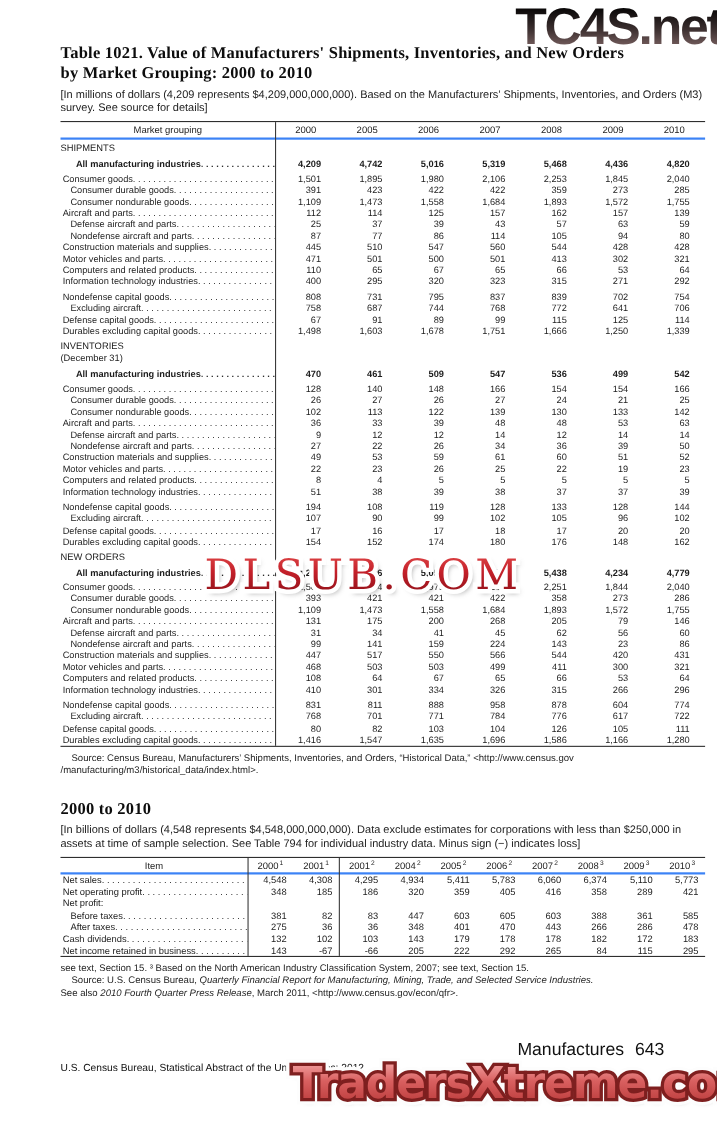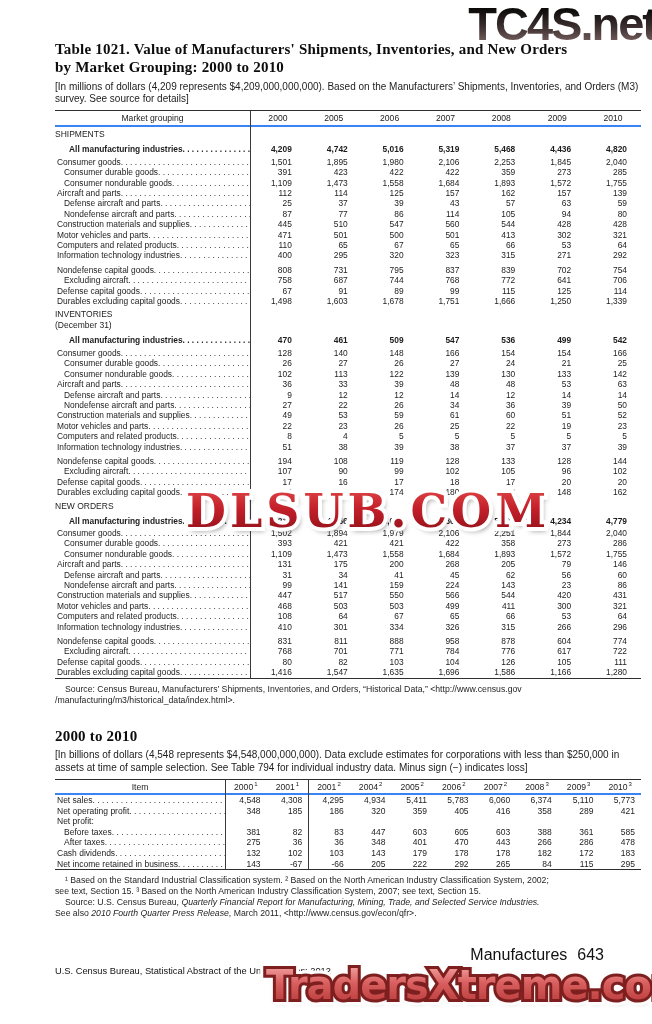--- a/index.html
+++ b/index.html
@@ -46,21 +46,21 @@
   .page-num { position:absolute; top:946px; right:48px; font-size:16px; color:#111; }
   .page-num .n { margin-left:10px; }
   .credit { position:absolute; left:55px; top:966px; font-size:9.3px; color:#111; }
   
   .wm-top {
     position:absolute; top:-4px; right:-4px; z-index:6;
     font-family:"Liberation Sans", sans-serif; font-weight:900; font-size:47px; letter-spacing:-2px;
     background:linear-gradient(#000 15%, #3a2e2e 55%, #8a6f6f 95%);
     -webkit-background-clip:text; background-clip:text; color:transparent;
   }
-  .wm-mid { position:absolute; left:186px; top:484px; z-index:7; font-family:"DejaVu Serif", serif; font-weight:bold; font-size:46px; letter-spacing:4px; white-space:nowrap; }
+  .wm-mid { position:absolute; left:186px; top:500px; z-index:7; font-family:"DejaVu Serif", serif; font-weight:normal; font-size:38px; letter-spacing:4px; white-space:nowrap; }
   .wm-mid .stroke { position:absolute; left:0; top:0; color:#fff; -webkit-text-stroke:8px #fff; text-shadow:3px 4px 5px rgba(60,60,60,.55); }
   .wm-mid .fill { position:relative; background:linear-gradient(#e04848 5%, #c4202a 45%, #8e1018 95%); -webkit-background-clip:text; background-clip:text; color:transparent; }
   .wm-bot { position:absolute; left:266px; top:962px; z-index:7; font-family:"DejaVu Sans", sans-serif; font-weight:bold; font-size:40px; letter-spacing:-1px; white-space:nowrap; }
   .wm-bot .stroke1 { position:absolute; left:0; top:0; color:#fff; -webkit-text-stroke:12px #fdfdfd; text-shadow:2px 4px 4px rgba(90,90,90,.5); }
   .wm-bot .stroke2 { position:absolute; left:0; top:0; color:#7e1f1f; -webkit-text-stroke:6px #7e1f1f; }
   .wm-bot .fill { position:relative; background:linear-gradient(#f2a0a0 8%, #d96060 45%, #c24444 80%); -webkit-background-clip:text; background-clip:text; color:transparent; }
 </style>
 </head>
 <body>
 
@@ -823,21 +823,20 @@
             <div class="num">292</div>
             <div class="num">265</div>
             <div class="num">84</div>
             <div class="num">115</div>
             <div class="num">295</div>
           </div>
         </div>
     </div>
 
     <div class="src">
-      <div class="l1">¹ Based on the Standard Industrial Classification system. ² Based on the North American Industry Classification System, 2002;</div>
       <div>see text, Section 15. ³ Based on the North American Industry Classification System, 2007; see text, Section 15.</div>
     </div>
     <div class="src" style="margin-top:0;">
       <div class="l1" id="src1022-l1"><span>Source: U.S. Census Bureau, </span><span class="it">Quarterly Financial Report for Manufacturing, Mining, Trade, and Selected Service Industries.</span></div>
       <div id="src1022-l2"><span>See also </span><span class="it">2010 Fourth Quarter Press Release</span><span>, March 2011, &lt;http://www.census.gov/econ/qfr&gt;.</span></div>
     </div>
   </div>
 
   <div class="page-num">
     <span>Manufactures</span><span class="n">643</span>

